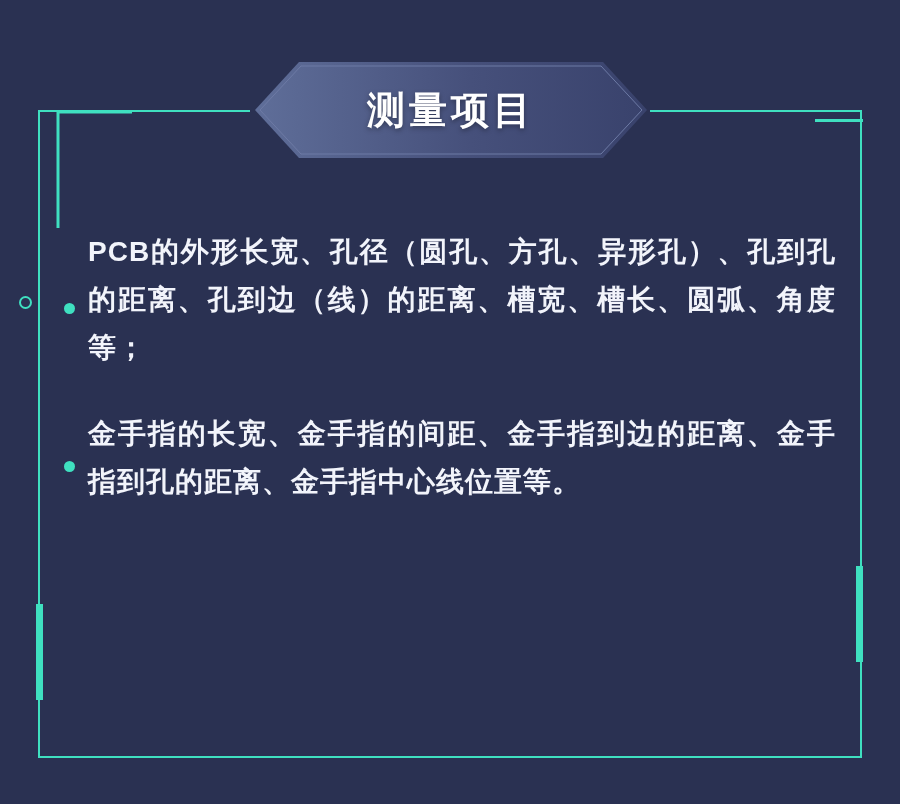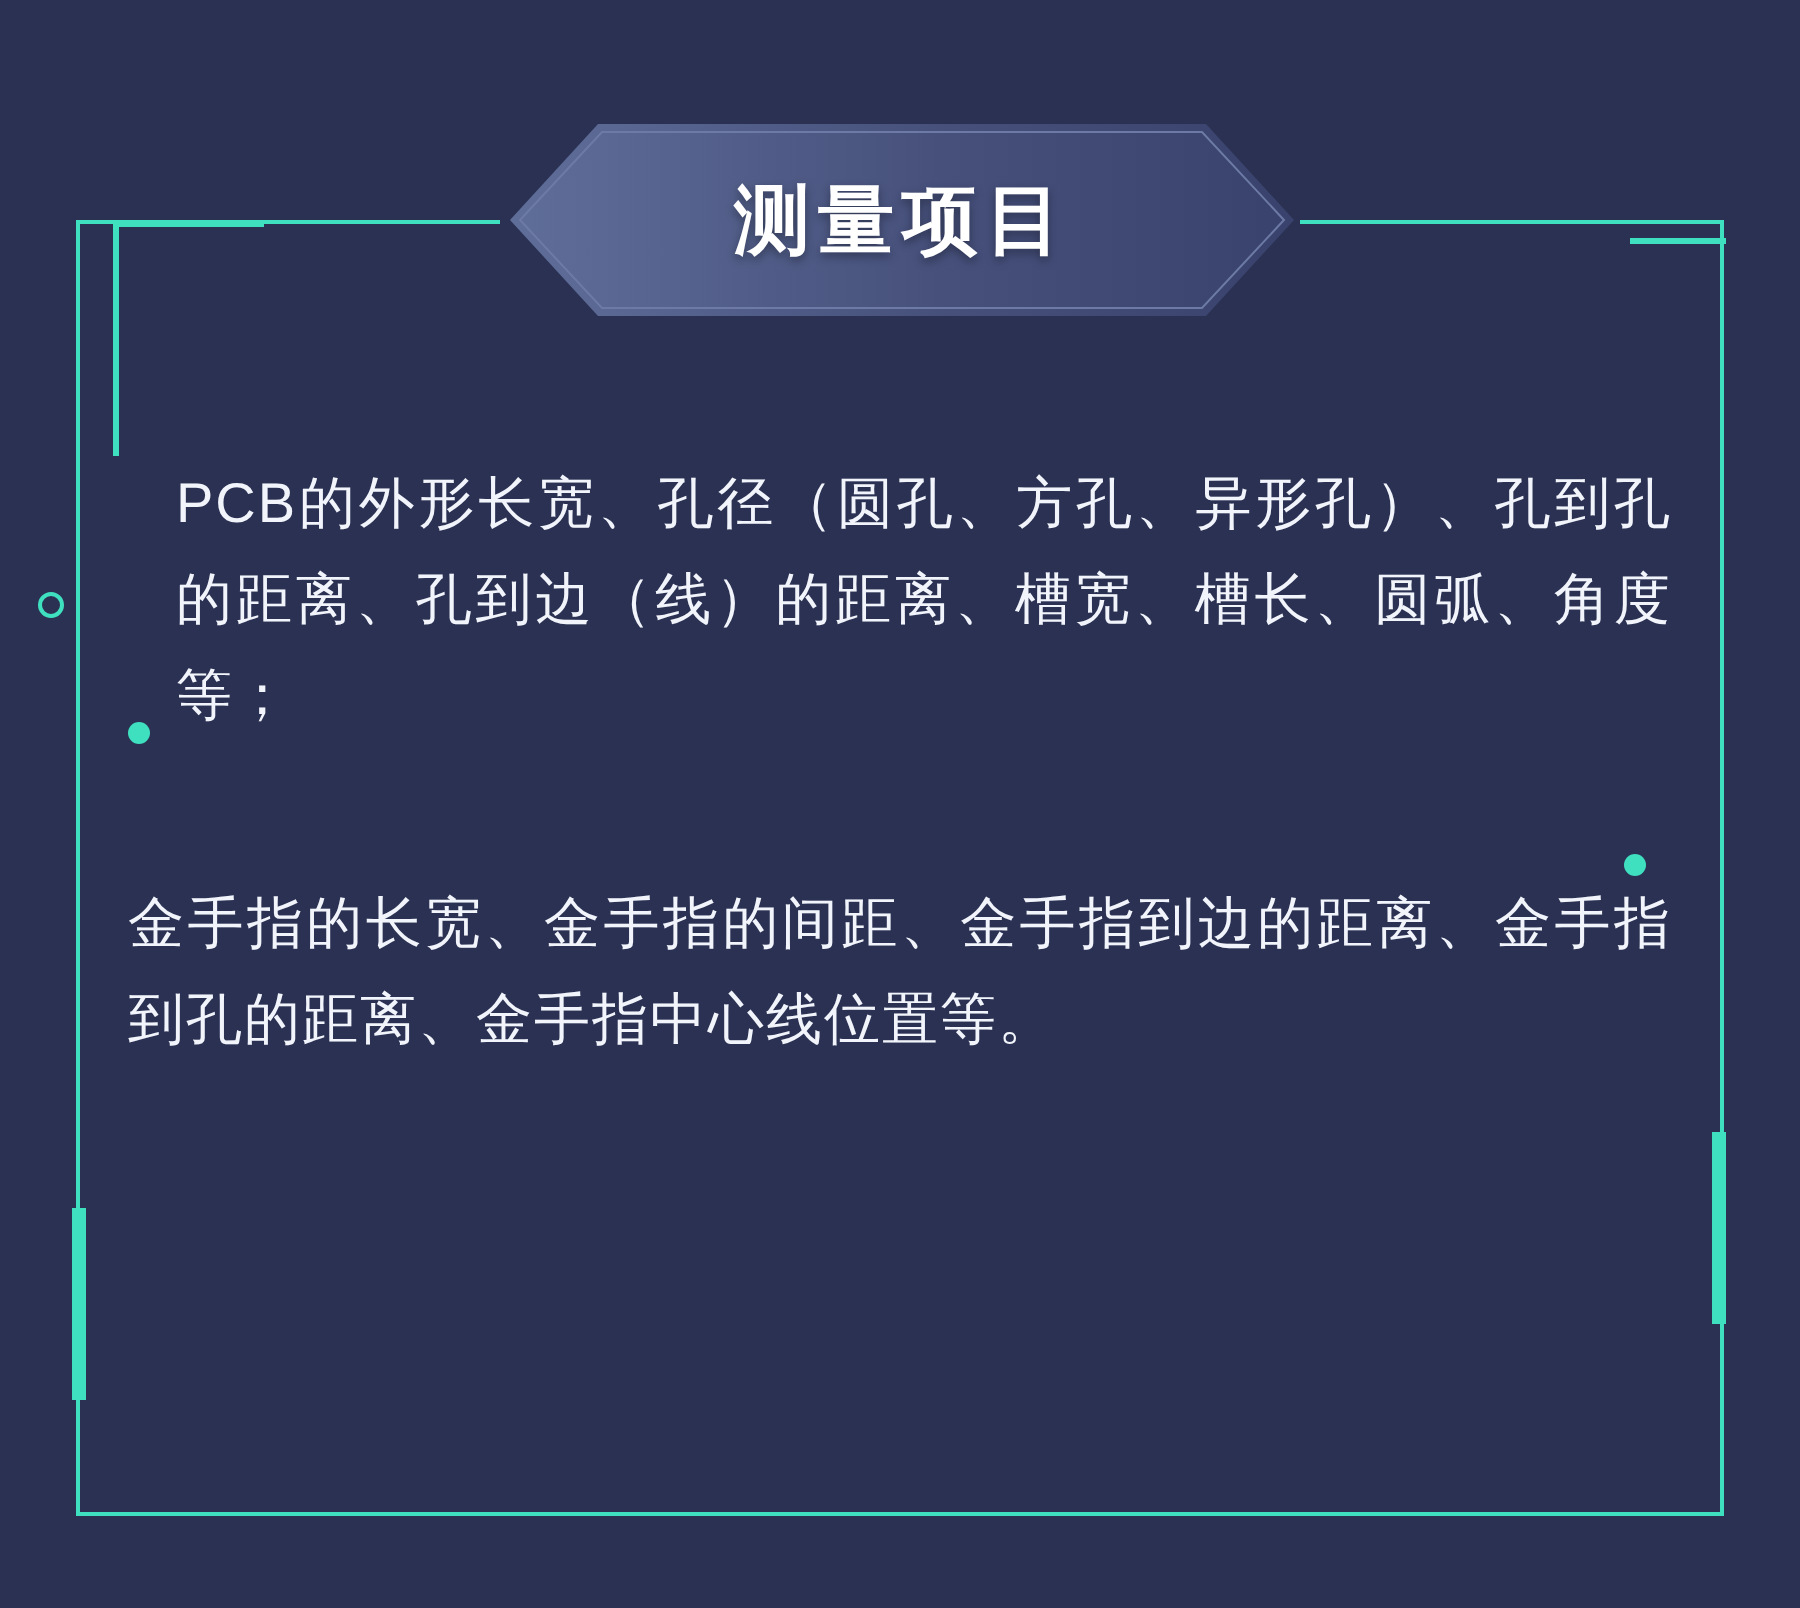--- a/index.html
+++ b/index.html
@@ -105,24 +105,25 @@
 
   
   .content {
     position: absolute;
     left: 64px;
     top: 228px;
     width: 772px;
   }
   .bullet-item {
     display: flex;
-    align-items: flex-end;
+    align-items: center;
     margin-bottom: 38px;
+    font-weight: bold;
   }
-  .bullet-item:last-child { margin-bottom: 0; flex-direction: column; }
+  .bullet-item:last-child { margin-bottom: 0; }
   .dot {
     flex: 0 0 auto;
     width: 11px;
     height: 11px;
     border-radius: 50%;
     background: #3fe0c0;
     margin-top: 17px;
     margin-right: 13px;
   }
   .bullet-text {

